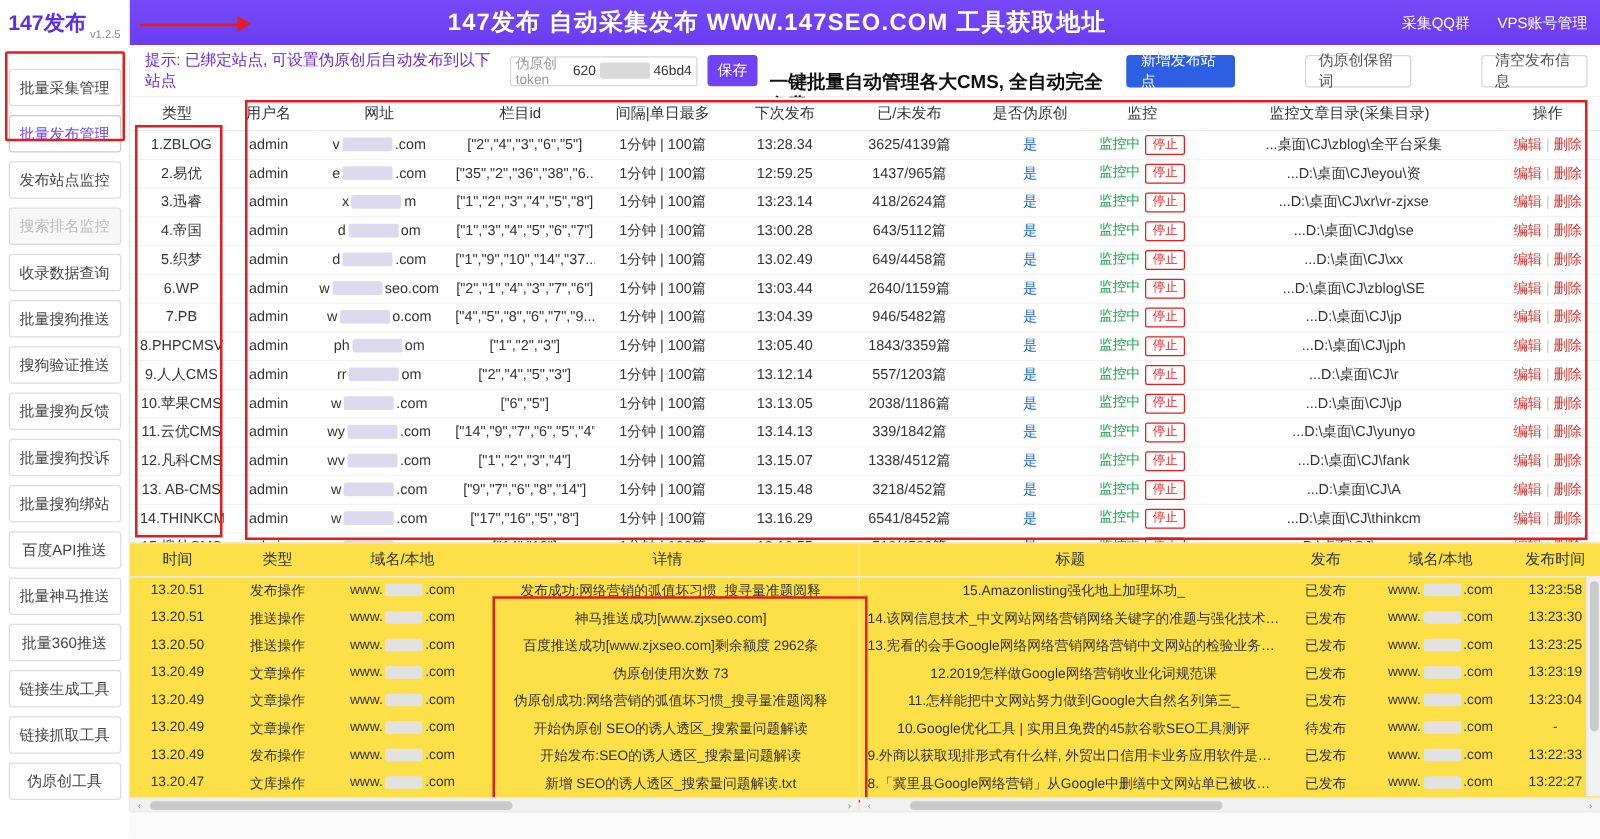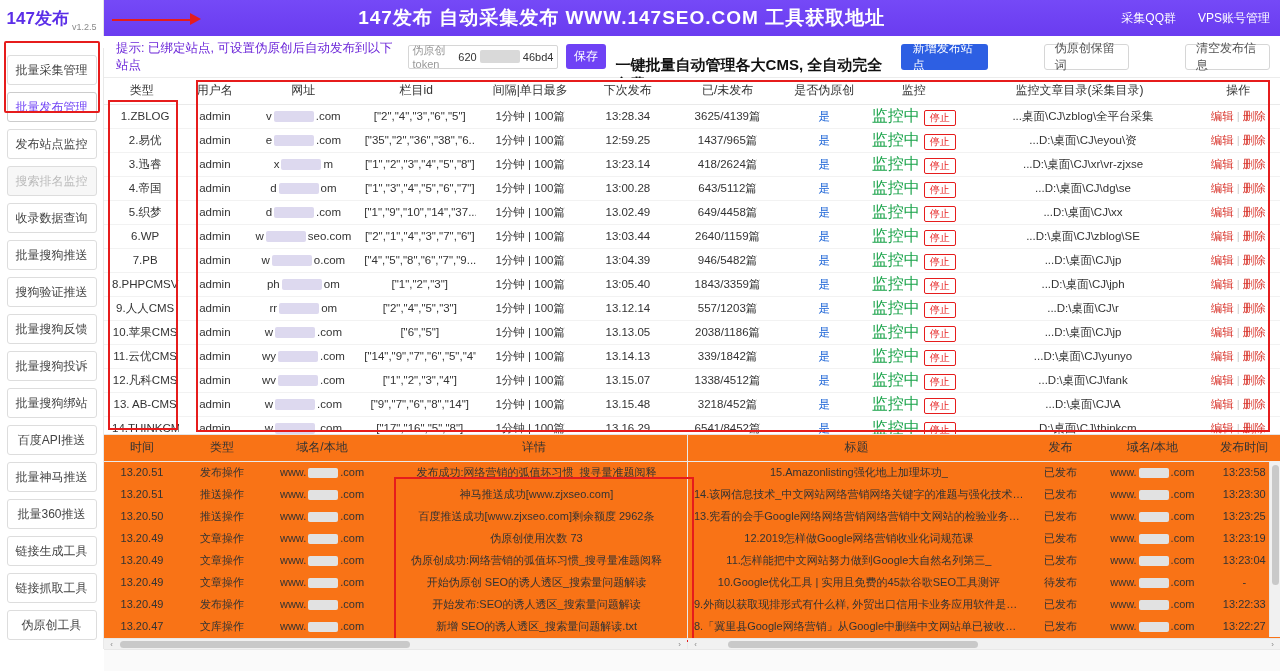--- a/index.html
+++ b/index.html
@@ -150,21 +150,21 @@
     white-space: nowrap; overflow: hidden;
   }
   td.lefty { text-align: left; padding-left: 8px; }
   .blur-url {
     display: inline-block; vertical-align: middle;
     height: 11px; width: 40px; background: #ddd9ef; border-radius: 2px;
     margin: 0 2px;
   }
   .url-cell { color: #6b4fd1; font-size: 11px; }
   .yes { color: #1b63d6; }
-  .mon { color: #1aa34a; font-size: 16px; text-align: center; }
+  .mon { color: #1aa34a; font-size: 11px; text-align: center; }
   .stopbtn {
     display: inline-block; border: 1px solid #e61c1c; color: #e61c1c;
     font-size: 10px; padding: 0 5px; line-height: 14px; border-radius: 2px;
     margin-left: 4px;
   }
   .opcell a { color: #d9342b; text-decoration: none; }
   .opcell span.sep { color: #ccc; margin: 0 3px; }
 
   
   .tbl-redbox-type {
@@ -175,21 +175,21 @@
   .tbl-redbox-main {
     position: absolute; left: 196px; top: 80px;
     width: 1074px; height: 352px;
     border: 2px solid #e61c1c; pointer-events: none;
   }
 
   
   .bottom {
     position: absolute; left: 104px; top: 434px;
     width: 1176px; height: 215px;
-    background: #f97316; border-top: 1px solid #e4e4e4;
+    background: #fde047; border-top: 1px solid #e4e4e4;
     display: flex;
   }
   .bl { width: 584px; border-right: 1px solid #e9e9e9; position: relative; }
   .br { width: 592px; position: relative; }
   table.logs { border-collapse: collapse; width: 100%; table-layout: fixed; }
   table.logs th {
     font-weight: normal; font-size: 12px; height: 26px;
     border-bottom: 1px solid #eaeaea; color: #333;
   }
   table.logs td {

